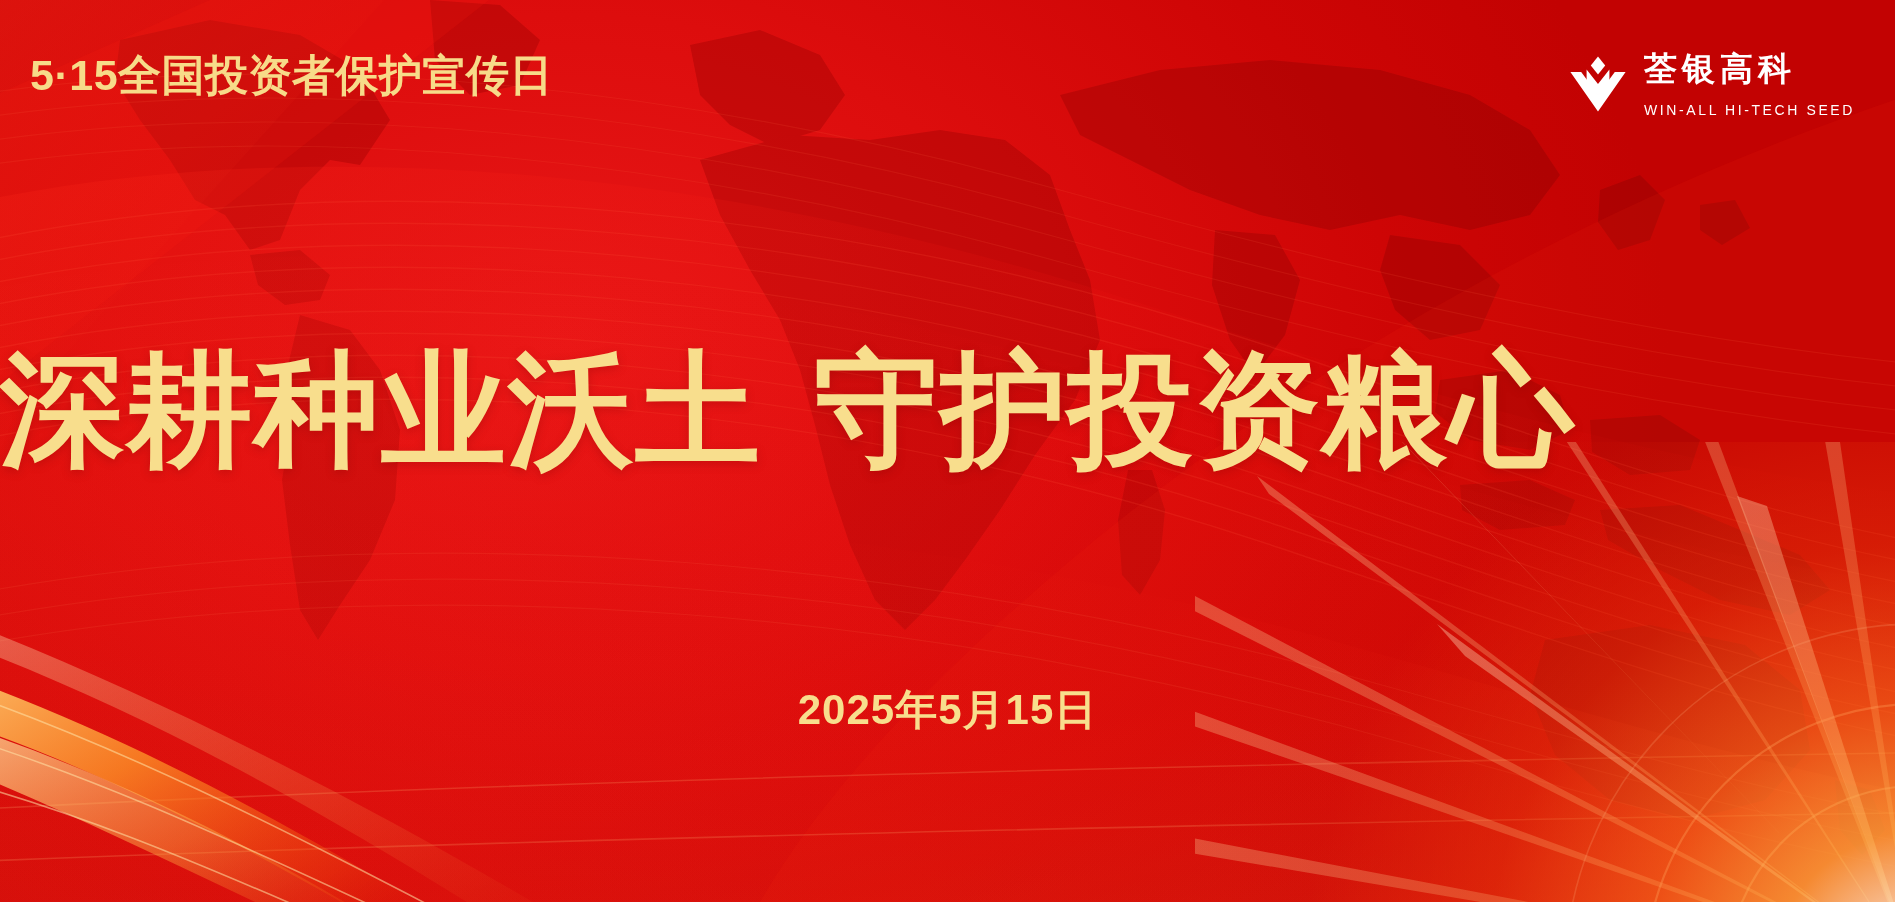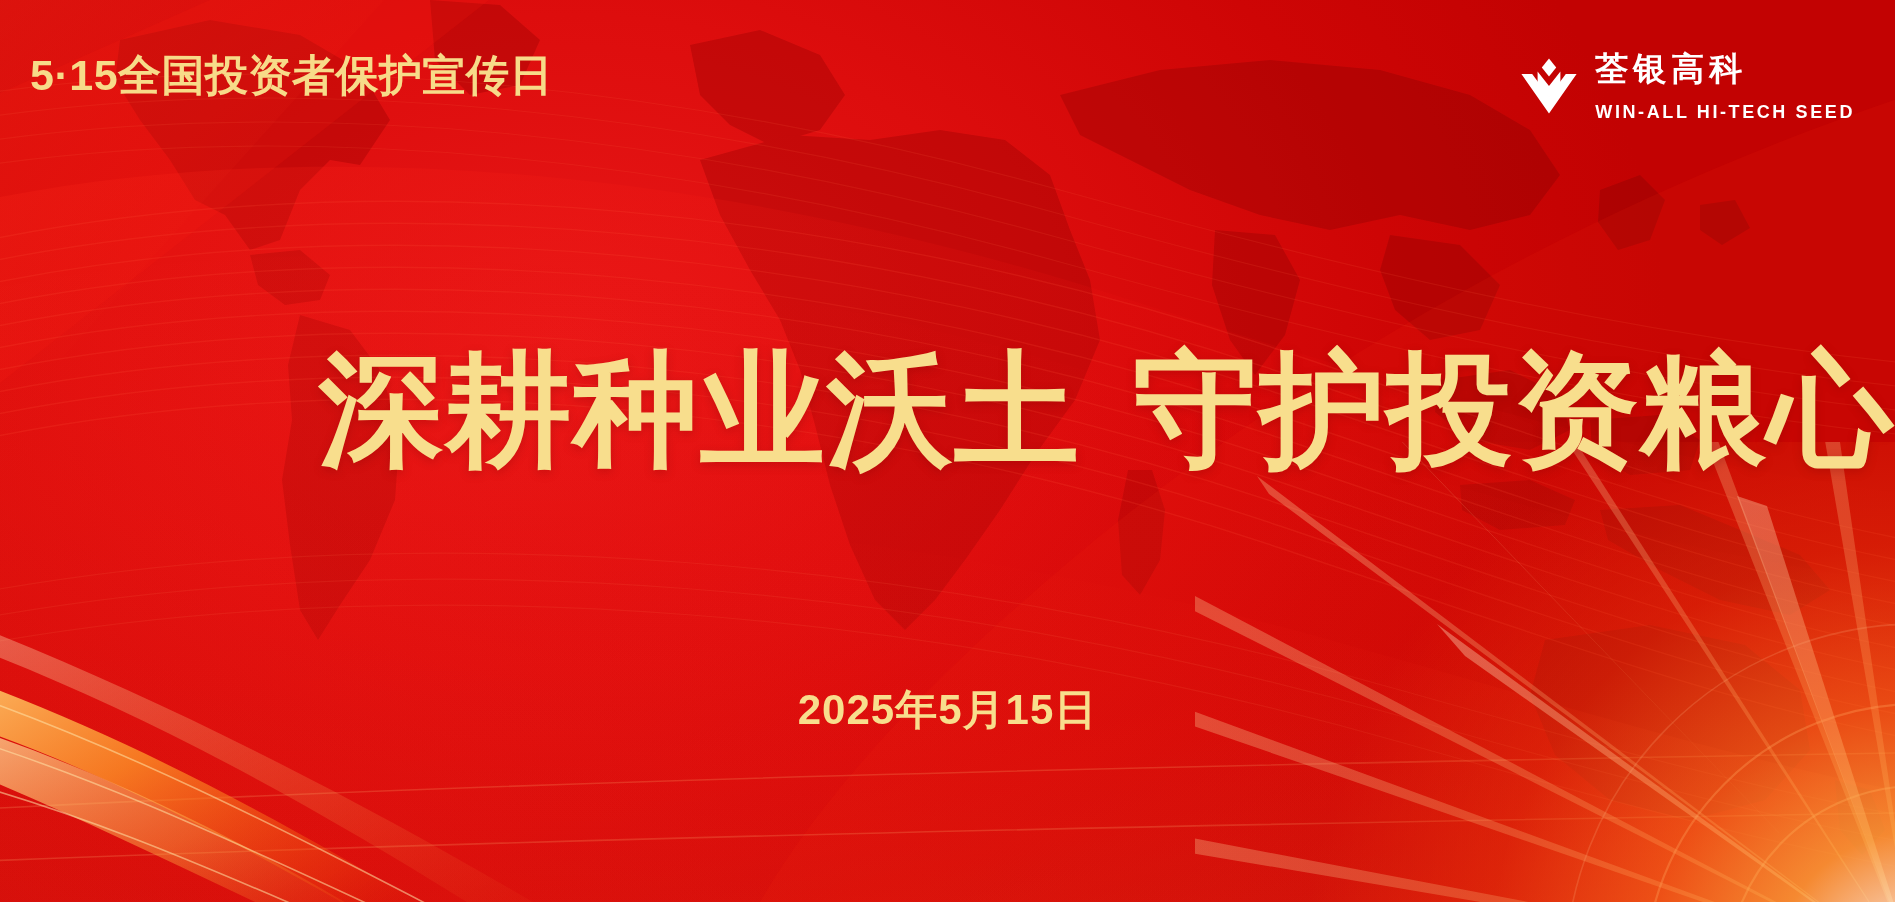--- a/index.html
+++ b/index.html
@@ -80,32 +80,32 @@
   .brand-cn {
     color:#FFFFFF;
     font-size:33px;
     font-weight:bold;
     letter-spacing:5px;
     line-height:1.05;
     white-space:nowrap;
   }
   .brand-en {
     color:#FFFFFF;
-    font-size:18px;
-    font-weight:bold;
+    font-size:14px;
+    font-weight:normal;
     letter-spacing:2.6px;
     line-height:1;
     white-space:nowrap;
   }
 
   .main-title {
     position:absolute;
     left:0; right:0;
     top:340px;
-    text-align:right;
+    text-align:left;
     color:#F8DE8D;
     font-size:125px;
     font-weight:bold;
     letter-spacing:2px;
     line-height:1.12;
     white-space:nowrap;
     text-shadow:0 3px 10px rgba(120,0,0,0.25);
   }
   .title-gap { display:inline-block; width:52px; }
 

